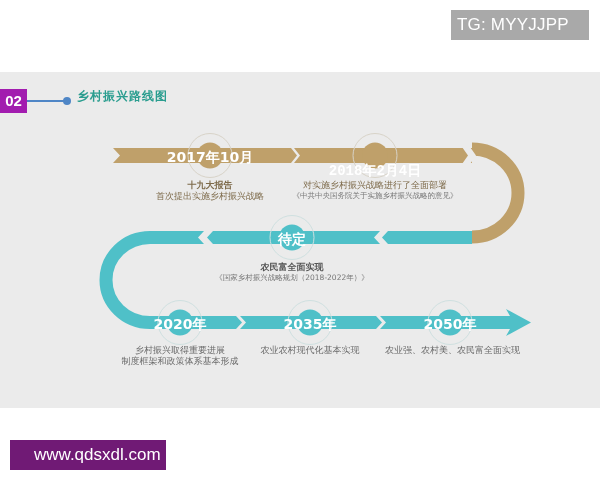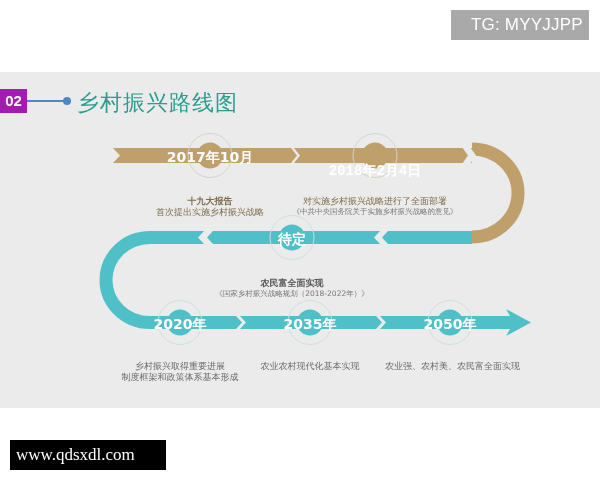--- a/index.html
+++ b/index.html
@@ -1,32 +1,32 @@
 <!DOCTYPE html>
 <html><head>
 <meta charset="utf-8">
 <style>
   html, body { margin:0; padding:0; }
   body { width:600px; height:480px; background:#ffffff; position:relative; overflow:hidden;
          font-family:"DejaVu Sans", sans-serif; }
   .panel { position:absolute; left:0; top:72px; width:600px; height:336px; background:#ebebeb; }
   .watermark-tg { position:absolute; left:451px; top:10px; width:138px; height:30px; background:#a9a9a9;
                   color:#ffffff; font-family:"Liberation Sans", sans-serif; font-size:17px; line-height:30px;
-                  padding-left:20px; box-sizing:border-box; letter-spacing:0.2px; }
-  .watermark-url { position:absolute; left:10px; top:440px; width:156px; height:30px; background:#000000;
-                   color:#ffffff; font-family:Liberation Serif, serif; font-size:17px; line-height:30px;
-                   padding-left:6px; box-sizing:border-box; }
+                  padding-left:6px; box-sizing:border-box; letter-spacing:0.2px; }
+  .watermark-url { position:absolute; left:10px; top:440px; width:156px; height:30px; background:#701a75;
+                   color:#ffffff; font-family:Liberation Sans, sans-serif; font-size:17px; line-height:30px;
+                   padding-left:24px; box-sizing:border-box; }
   .badge { position:absolute; left:0; top:89px; width:27px; height:24px; background:#a21caf;
            color:#fff; font-family:"Liberation Sans", sans-serif; font-weight:bold; font-size:15px;
            line-height:24px; text-align:center; }
   .badge-line { position:absolute; left:27px; top:100px; width:38px; height:2px; background:#4f86c6; }
   .badge-dot { position:absolute; left:63px; top:97px; width:8px; height:8px; border-radius:50%; background:#4f86c6; }
-  .title { position:absolute; left:77px; top:88px; font-size:22px; font-weight:normal; color:#2a9d8f; letter-spacing:1px; }
+  .title { position:absolute; left:77px; top:88px; font-size:12px; font-weight:bold; color:#2a9d8f; letter-spacing:1px; }
   svg.road { position:absolute; left:0; top:0; }
-  .label { position:absolute; text-align:center; white-space:nowrap;margin-top:16px; }
+  .label { position:absolute; text-align:center; white-space:nowrap; }
   .label .l1 { font-size:9px; color:#6a6a6a; line-height:11px; }
   .label .l1.b { font-weight:bold; color:#555; }
   .label .l3 { font-size:7.5px; color:#777; line-height:10px; }
   .label.gold .l1 { color:#7d6a4a; }
   .node-text { position:absolute; color:#ffffff; font-weight:bold; font-size:14px; text-align:center; white-space:nowrap; }
 </style>
 </head>
 <body>
 
 <div class="panel"></div>

